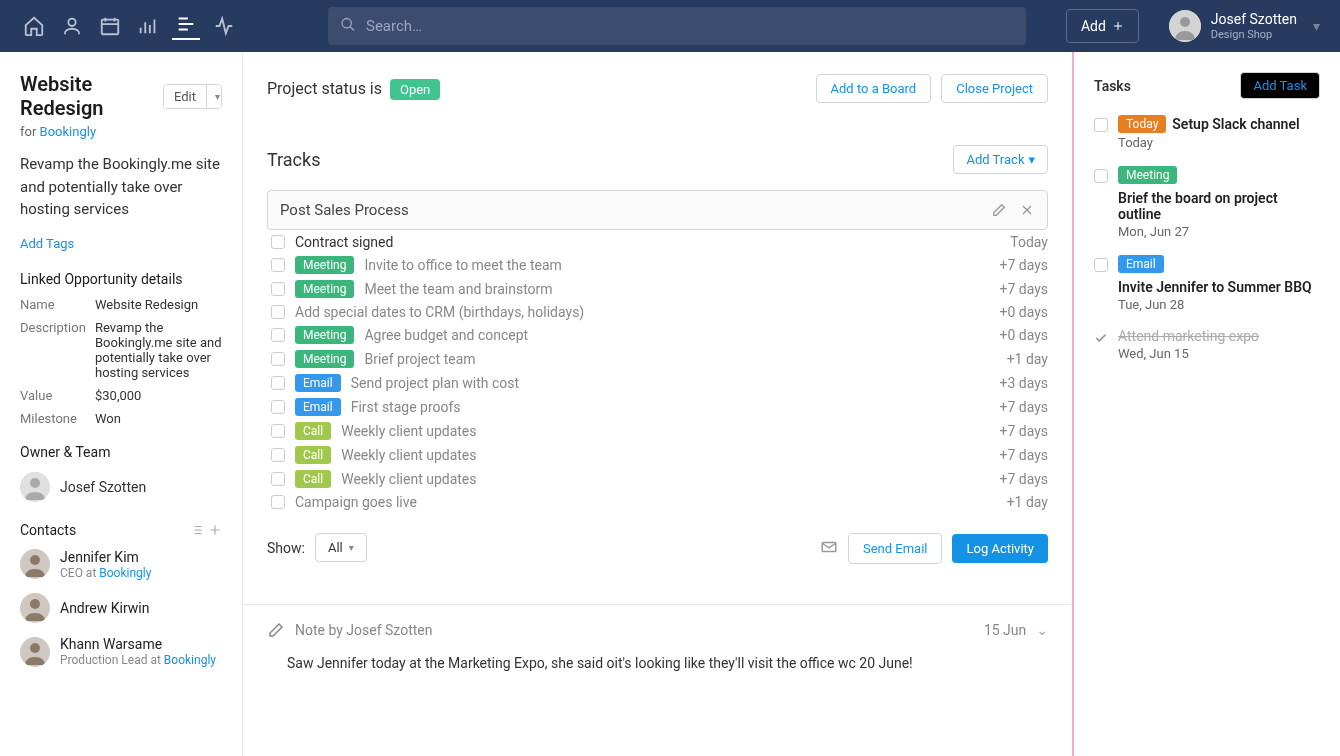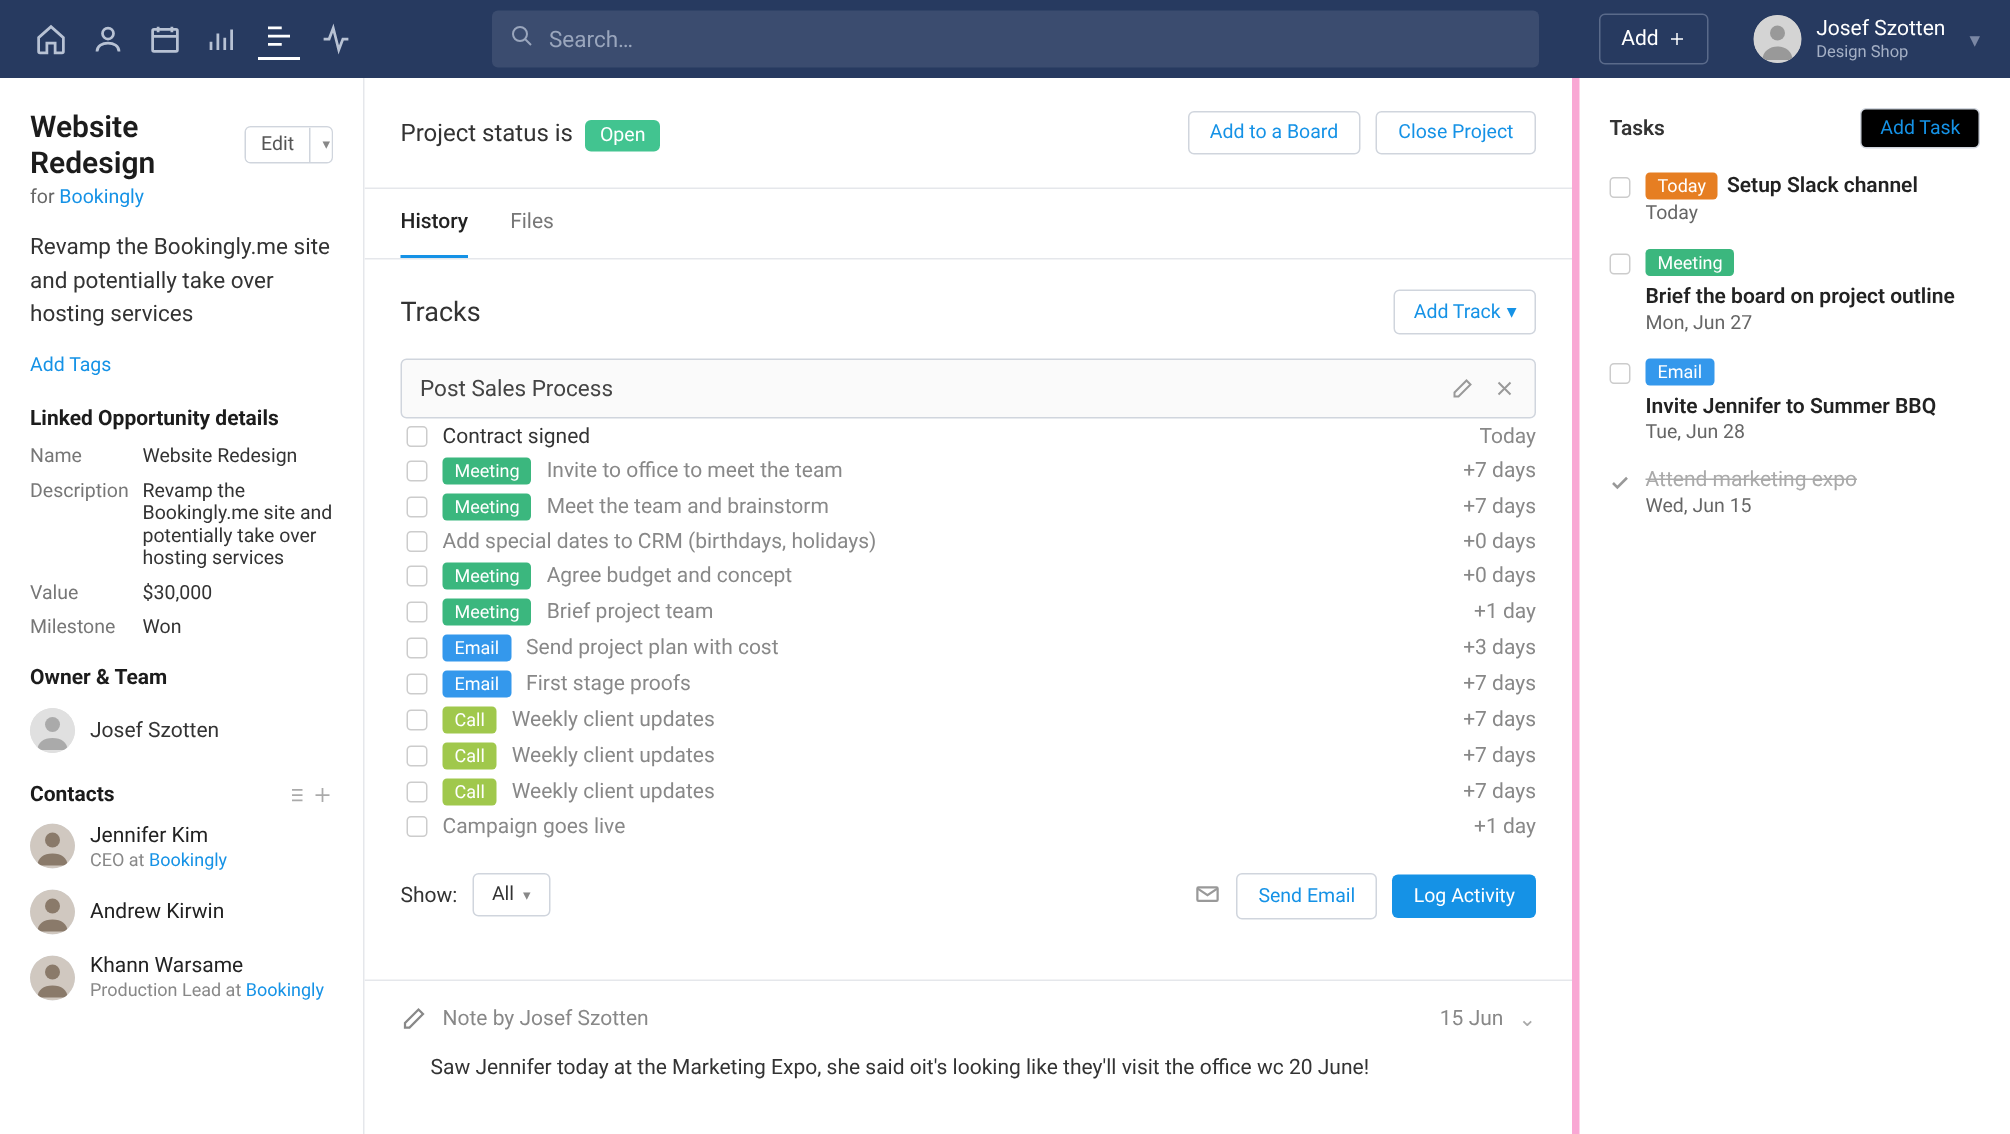--- a/index.html
+++ b/index.html
@@ -26,21 +26,21 @@
 .sidebar { width: 243px; padding: 20px; border-right: 1px solid #e5e7eb; overflow-y: auto; }
 .sidebar h1 { font-size: 20px; font-weight: 600; color: #1c1c1c; }
 .title-row { display: flex; align-items: center; justify-content: space-between; margin-bottom: 4px; }
 .edit-btn-group { display: flex; border: 1px solid #d0d5dd; border-radius: 4px; overflow: hidden; }
 .edit-btn { padding: 4px 10px; font-size: 13px; background: #fff; border: none; cursor: pointer; color: #555; }
 .edit-chev { padding: 4px 8px; border-left: 1px solid #d0d5dd; background: #fff; cursor: pointer; color: #888; font-size: 10px; display: flex; align-items: center; }
 .for-line { font-size: 13px; color: #666; margin-bottom: 14px; }
 .link { color: #1592e6; cursor: pointer; }
 .desc { font-size: 15px; color: #333; line-height: 1.5; margin-bottom: 14px; }
 .add-tags { color: #1592e6; font-size: 13px; cursor: pointer; margin-bottom: 20px; display: inline-block; }
-.section-title { font-size: 14px; font-weight: 700; color: #1c1c1c; margin-bottom: 10px; display: flex; justify-content: space-between; align-items: center; }
+.section-title { font-size: 14px; font-weight: 400; color: #1c1c1c; margin-bottom: 10px; display: flex; justify-content: space-between; align-items: center; }
 .detail-row { display: flex; font-size: 13px; margin-bottom: 8px; align-items: flex-start; }
 .detail-label { width: 75px; color: #777; flex-shrink: 0; }
 .detail-value { color: #333; }
 .owner-row { display: flex; align-items: center; gap: 10px; margin-bottom: 20px; }
 .person-avatar { width: 30px; height: 30px; border-radius: 50%; background: #ddd; flex-shrink: 0; display: flex; align-items: center; justify-content: center; overflow: hidden; }
 .person-avatar svg { width: 30px; height: 30px; }
 .contact-item { display: flex; align-items: center; gap: 10px; margin-bottom: 12px; }
 .contact-name { font-size: 14px; color: #222; }
 .contact-info { font-size: 14px; line-height: 1.3; }
 .contact-sub { font-size: 12px; color: #888; }
@@ -84,21 +84,21 @@
 .envelope-icon { color: #999; cursor: pointer; }
 .send-email-btn { border: 1px solid #d0d5dd; padding: 7px 14px; border-radius: 4px; background: #fff; color: #1592e6; font-size: 13px; cursor: pointer; }
 .log-activity-btn { border: none; padding: 7px 14px; border-radius: 4px; background: #1592e6; color: #fff; font-size: 13px; cursor: pointer; }
 .note-row { border-top: 1px solid #e5e7eb; margin-top: 20px; padding: 16px 24px 0; }
 .note-header { display: flex; align-items: center; justify-content: space-between; color: #888; font-size: 14px; margin-bottom: 16px; }
 .note-header-left { display: flex; align-items: center; gap: 10px; }
 .note-header-left svg { width: 18px; height: 18px; }
 .note-header-right { display: flex; align-items: center; gap: 10px; }
 .note-body { font-size: 14px; color: #333; padding: 0 0 20px 20px; }
 
-.rightbar { width: 292px; border-left: 5px solid #f9a8d4; padding: 20px; overflow-y: auto; }
+.rightbar { width: 268px; border-left: 2px solid #f9a8d4; padding: 20px; overflow-y: auto; }
 .rightbar-header { display: flex; justify-content: space-between; align-items: center; margin-bottom: 16px; }
 .rightbar-title { font-size: 14px; font-weight: 600; color: #333; }
 .add-task-btn { border: 1px solid #d0d5dd; padding: 5px 12px; border-radius: 4px; background: #000000; color: #1592e6; font-size: 13px; cursor: pointer; margin-left: 12px; }
 .task-item { display: flex; gap: 10px; margin-bottom: 16px; align-items: flex-start; }
 .task-check { width: 14px; height: 14px; border: 1px solid #ccc; border-radius: 3px; flex-shrink: 0; margin-top: 3px; cursor: pointer; }
 .task-check.done { border: none; }
 .task-content { flex: 1; }
 .task-title-row { display: flex; align-items: center; gap: 6px; flex-wrap: wrap; }
 .task-name { font-size: 14px; font-weight: 600; color: #222; }
 .task-name.done { color: #aaa; text-decoration: line-through; font-weight: normal; }
@@ -275,24 +275,20 @@
   <div class="main">
     <div class="main-header">
       <div class="status-text">
         <span>Project status is </span><span class="status-badge">Open</span>
       </div>
       <div class="header-actions">
         <button class="outline-btn">Add to a Board</button>
         <button class="outline-btn">Close Project</button>
       </div>
     </div>
-    <div class="tabs">
-      <div class="tab active">History</div>
-      <div class="tab">Files</div>
-    </div>
     <div class="tracks-section">
       <div class="tracks-header">
         <div class="tracks-title">Tracks</div>
         <button class="add-track-btn">
           <span>Add Track</span>
           <span>▾</span>
         </button>
       </div>
       <div class="track-name-row">
         <span class="track-name">Post Sales Process</span>

